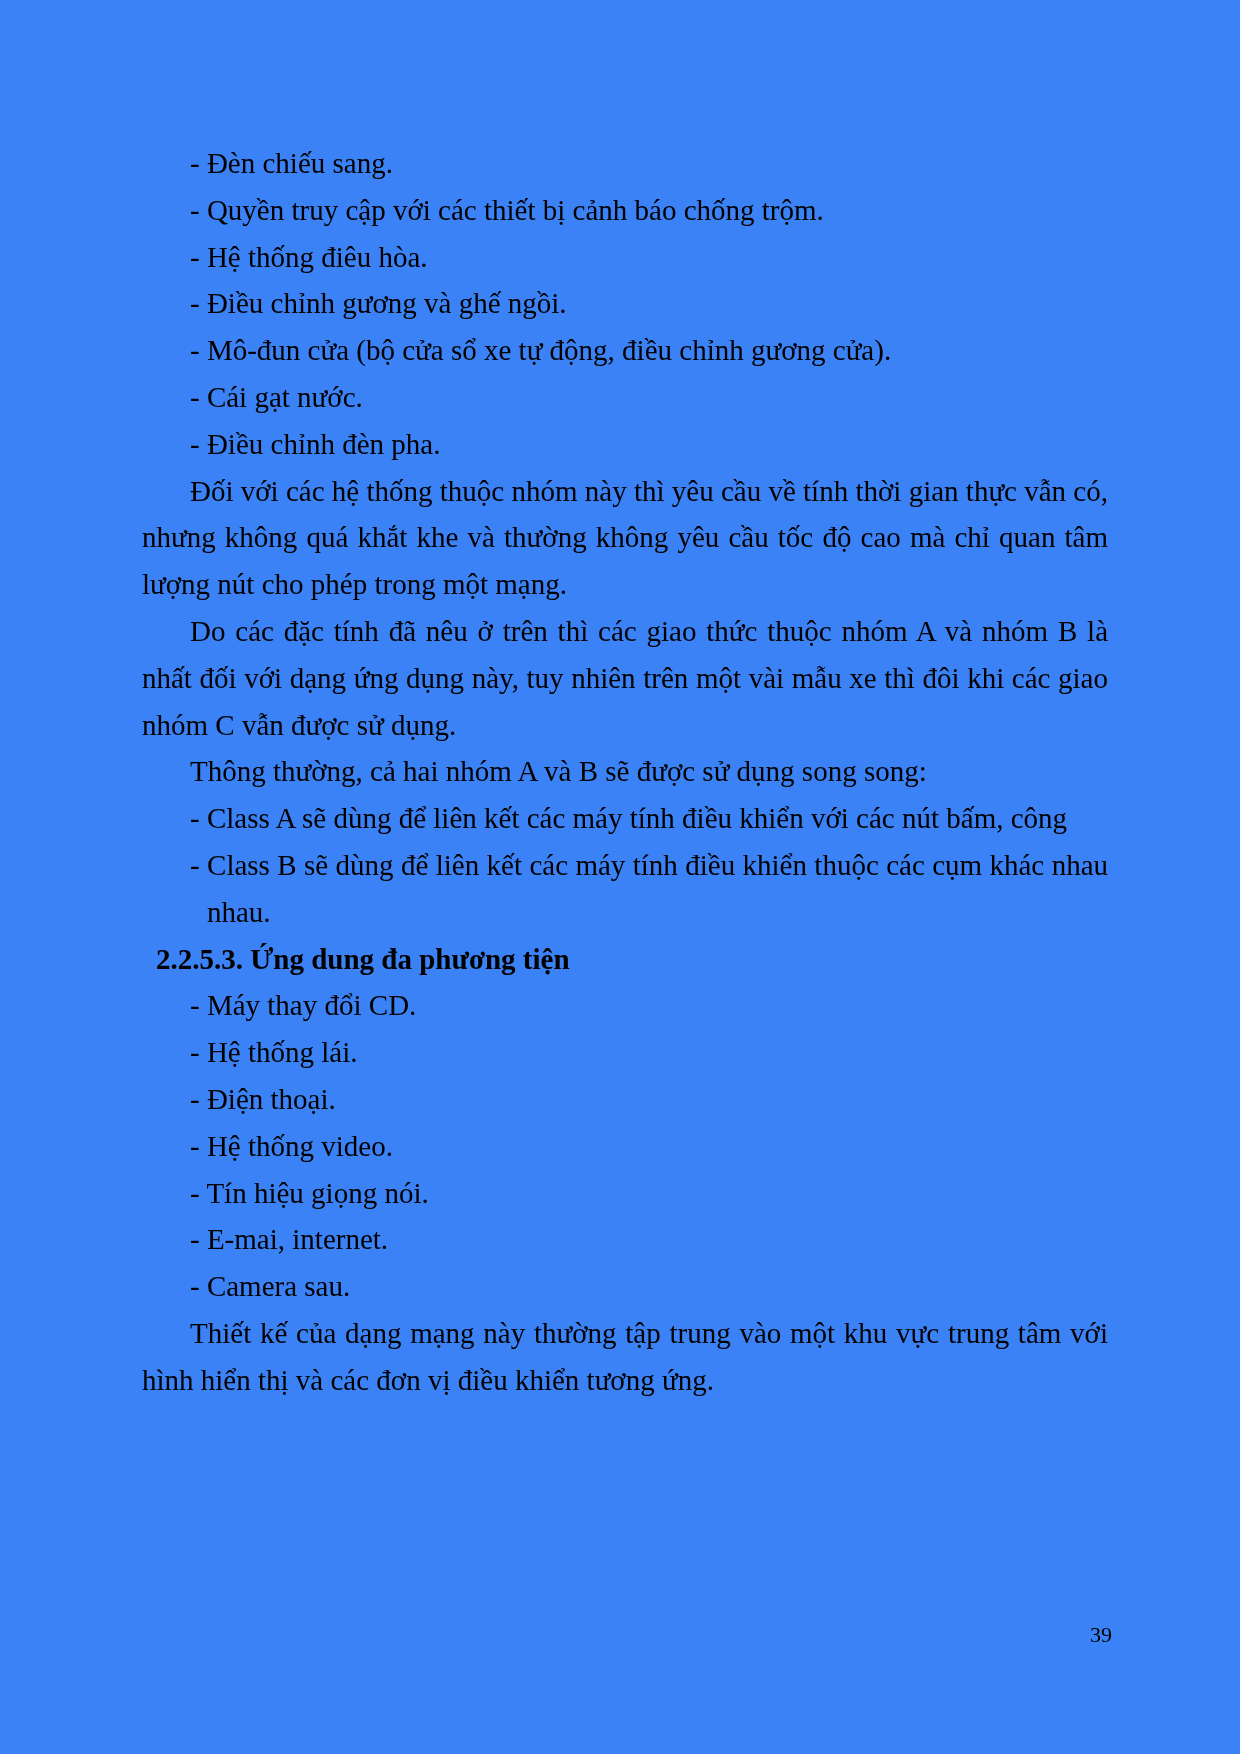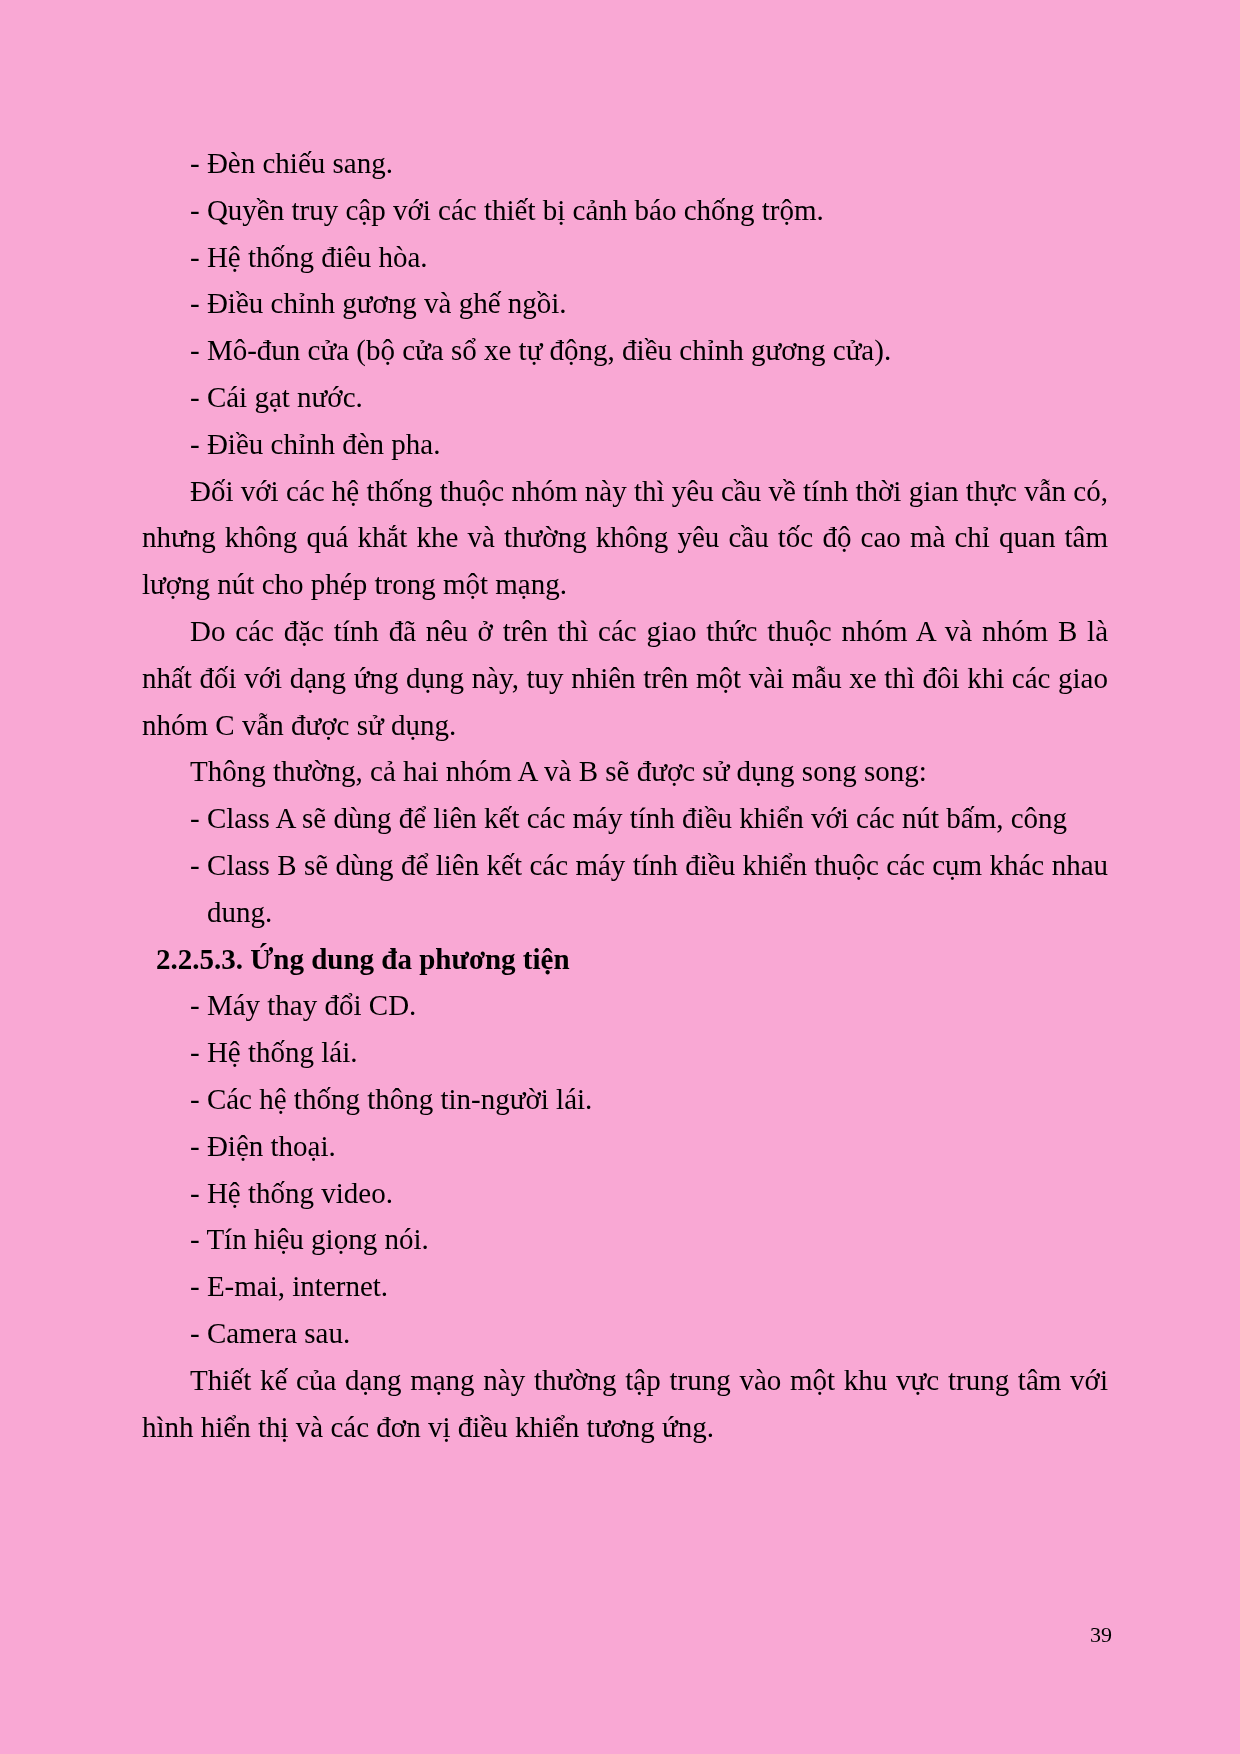--- a/index.html
+++ b/index.html
@@ -4,21 +4,21 @@
 <style>
   html, body {
     margin: 0;
     padding: 0;
     background: #e0e0e0;
   }
   .page {
     position: relative;
     width: 1240px;
     height: 1754px;
-    background: #f9a8d4;
+    background: #3b82f6;
     color: #000000;
     font-family: "Liberation Serif", "DejaVu Serif", serif;
     overflow: hidden;
   }
   .content {
     position: absolute;
     left: 142px;
     top: 140px;
     width: 966px;
     font-size: 29px;
@@ -68,25 +68,24 @@
       <div class="line item">- Điều chỉnh đèn pha.</div>
       <div class="line para-first-just">Đối với các hệ thống thuộc nhóm này thì yêu cầu về tính thời gian thực vẫn có,</div>
       <div class="line para-just">nhưng không quá khắt khe và thường không yêu cầu tốc độ cao mà chỉ quan tâm đến số</div>
       <div class="line para-last">lượng nút cho phép trong một mạng.</div>
       <div class="line para-first-just">Do các đặc tính đã nêu ở trên thì các giao thức thuộc nhóm A và nhóm B là thích hợp</div>
       <div class="line para-just">nhất đối với dạng ứng dụng này, tuy nhiên trên một vài mẫu xe thì đôi khi các giao thức</div>
       <div class="line para-last">nhóm C vẫn được sử dụng.</div>
       <div class="line para-first">Thông thường, cả hai nhóm A và B sẽ được sử dụng song song:</div>
       <div class="line item">- Class A sẽ dùng để liên kết các máy tính điều khiển với các nút bấm, công tắc,..</div>
       <div class="line item-just">- Class B sẽ dùng để liên kết các máy tính điều khiển thuộc các cụm khác nhau với</div>
-      <div class="line item-cont">dung.</div>
+      <div class="line item-cont">nhau.</div>
       <div class="line heading">2.2.5.3. Ứng dung đa phương tiện</div>
       <div class="line item">- Máy thay đổi CD.</div>
       <div class="line item">- Hệ thống lái.</div>
-      <div class="line item">- Các hệ thống thông tin-người lái.</div>
       <div class="line item">- Điện thoại.</div>
       <div class="line item">- Hệ thống video.</div>
       <div class="line item">- Tín hiệu giọng nói.</div>
       <div class="line item">- E-mai, internet.</div>
       <div class="line item">- Camera sau.</div>
       <div class="line para-first-just">Thiết kế của dạng mạng này thường tập trung vào một khu vực trung tâm với màn</div>
       <div class="line para-last">hình hiển thị và các đơn vị điều khiển tương ứng.</div>
     </div>
   <div class="page-number">39</div>
 </div>

